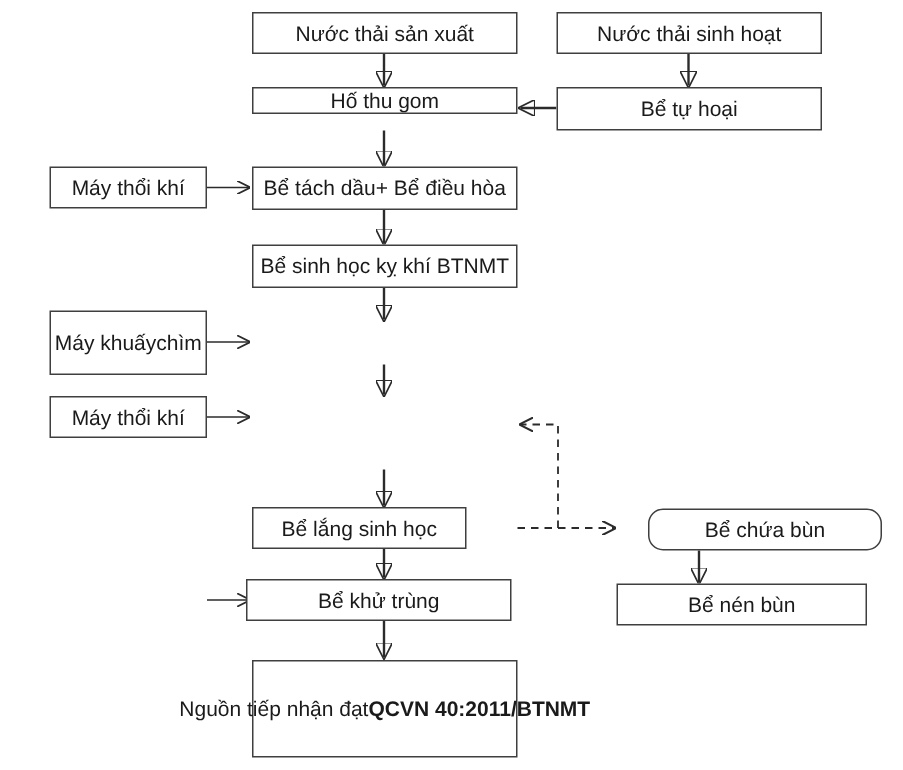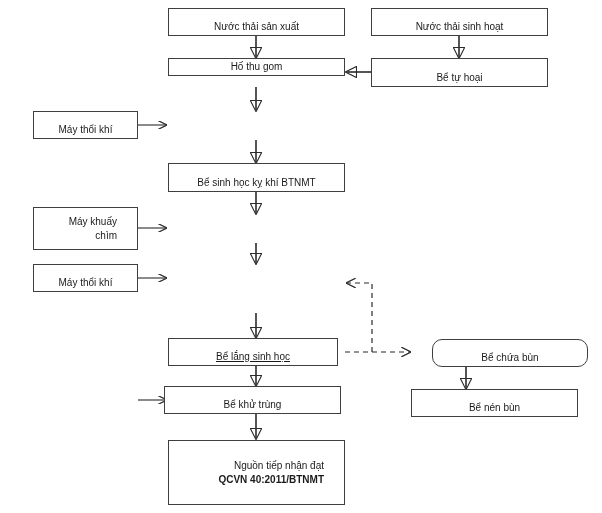--- a/index.html
+++ b/index.html
@@ -17,39 +17,39 @@
     height: 513px;
     background: #ffffff;
     overflow: hidden;
   }
   .node {
     position: absolute;
     box-sizing: border-box;
     border: 1px solid #3f3f3f;
     background: #ffffff;
     display: flex;
-    align-items: flex-end;
+    align-items: center;
     justify-content: center;
     text-align: center;
     color: #1a1a1a;
-    font-size: 10px;
+    font-size: 14px;
     line-height: 1.35;
-    padding: 2px 20px;
+    padding: 2px 4px;
     z-index: 2;
   }
   .node .line1,
   .node .line2 {
     display: block;
     white-space: nowrap;
   }
   .node .bold {
     font-weight: bold;
   }
   .node-stack {
-    flex-direction: column;
+    flex-direction: row;
   }
   svg.edges {
     position: absolute;
     left: 0;
     top: 0;
     width: 602px;
     height: 513px;
     z-index: 1;
     overflow: visible;
   }
@@ -133,37 +133,40 @@
   </div>
 
   <div class="node" style="left:371px; top:58px; width:177px; height:29px;">
     <span class="line1">Bể tự hoại</span>
   </div>
 
   <div class="node" style="left:33px; top:111px; width:105px; height:28px;">
     <span class="line1">Máy thổi khí</span>
   </div>
 
+  <div class="node" style="left:168px; top:111px; width:177px; height:29px;">
+    <span class="line1">Bể tách dầu+ Bể điều hòa</span>
+  </div>
 
   <div class="node" style="left:168px; top:163px; width:177px; height:29px;">
     <span class="line1">Bể sinh học kỵ khí BTNMT</span>
   </div>
 
   <div class="node node-stack" style="left:33px; top:207px; width:105px; height:43px;">
     <span class="line1">Máy khuấy</span>
     <span class="line2">chìm</span>
   </div>
 
 
   <div class="node" style="left:33px; top:264px; width:105px; height:28px;">
     <span class="line1">Máy thổi khí</span>
   </div>
 
 
-  <div class="node" style="left:168px; top:338px; width:170px; height:28px;text-decoration:underline;">
+  <div class="node" style="left:168px; top:338px; width:143px; height:28px;">
     <span class="line1">Bể lắng sinh học</span>
   </div>
 
   <div class="node" style="left:432px; top:339px; width:156px; height:28px;border-radius:10px;">
     <span class="line1">Bể chứa bùn</span>
   </div>
 
 
   <div class="node" style="left:164px; top:386px; width:177px; height:28px;">
     <span class="line1">Bể khử trùng</span>

